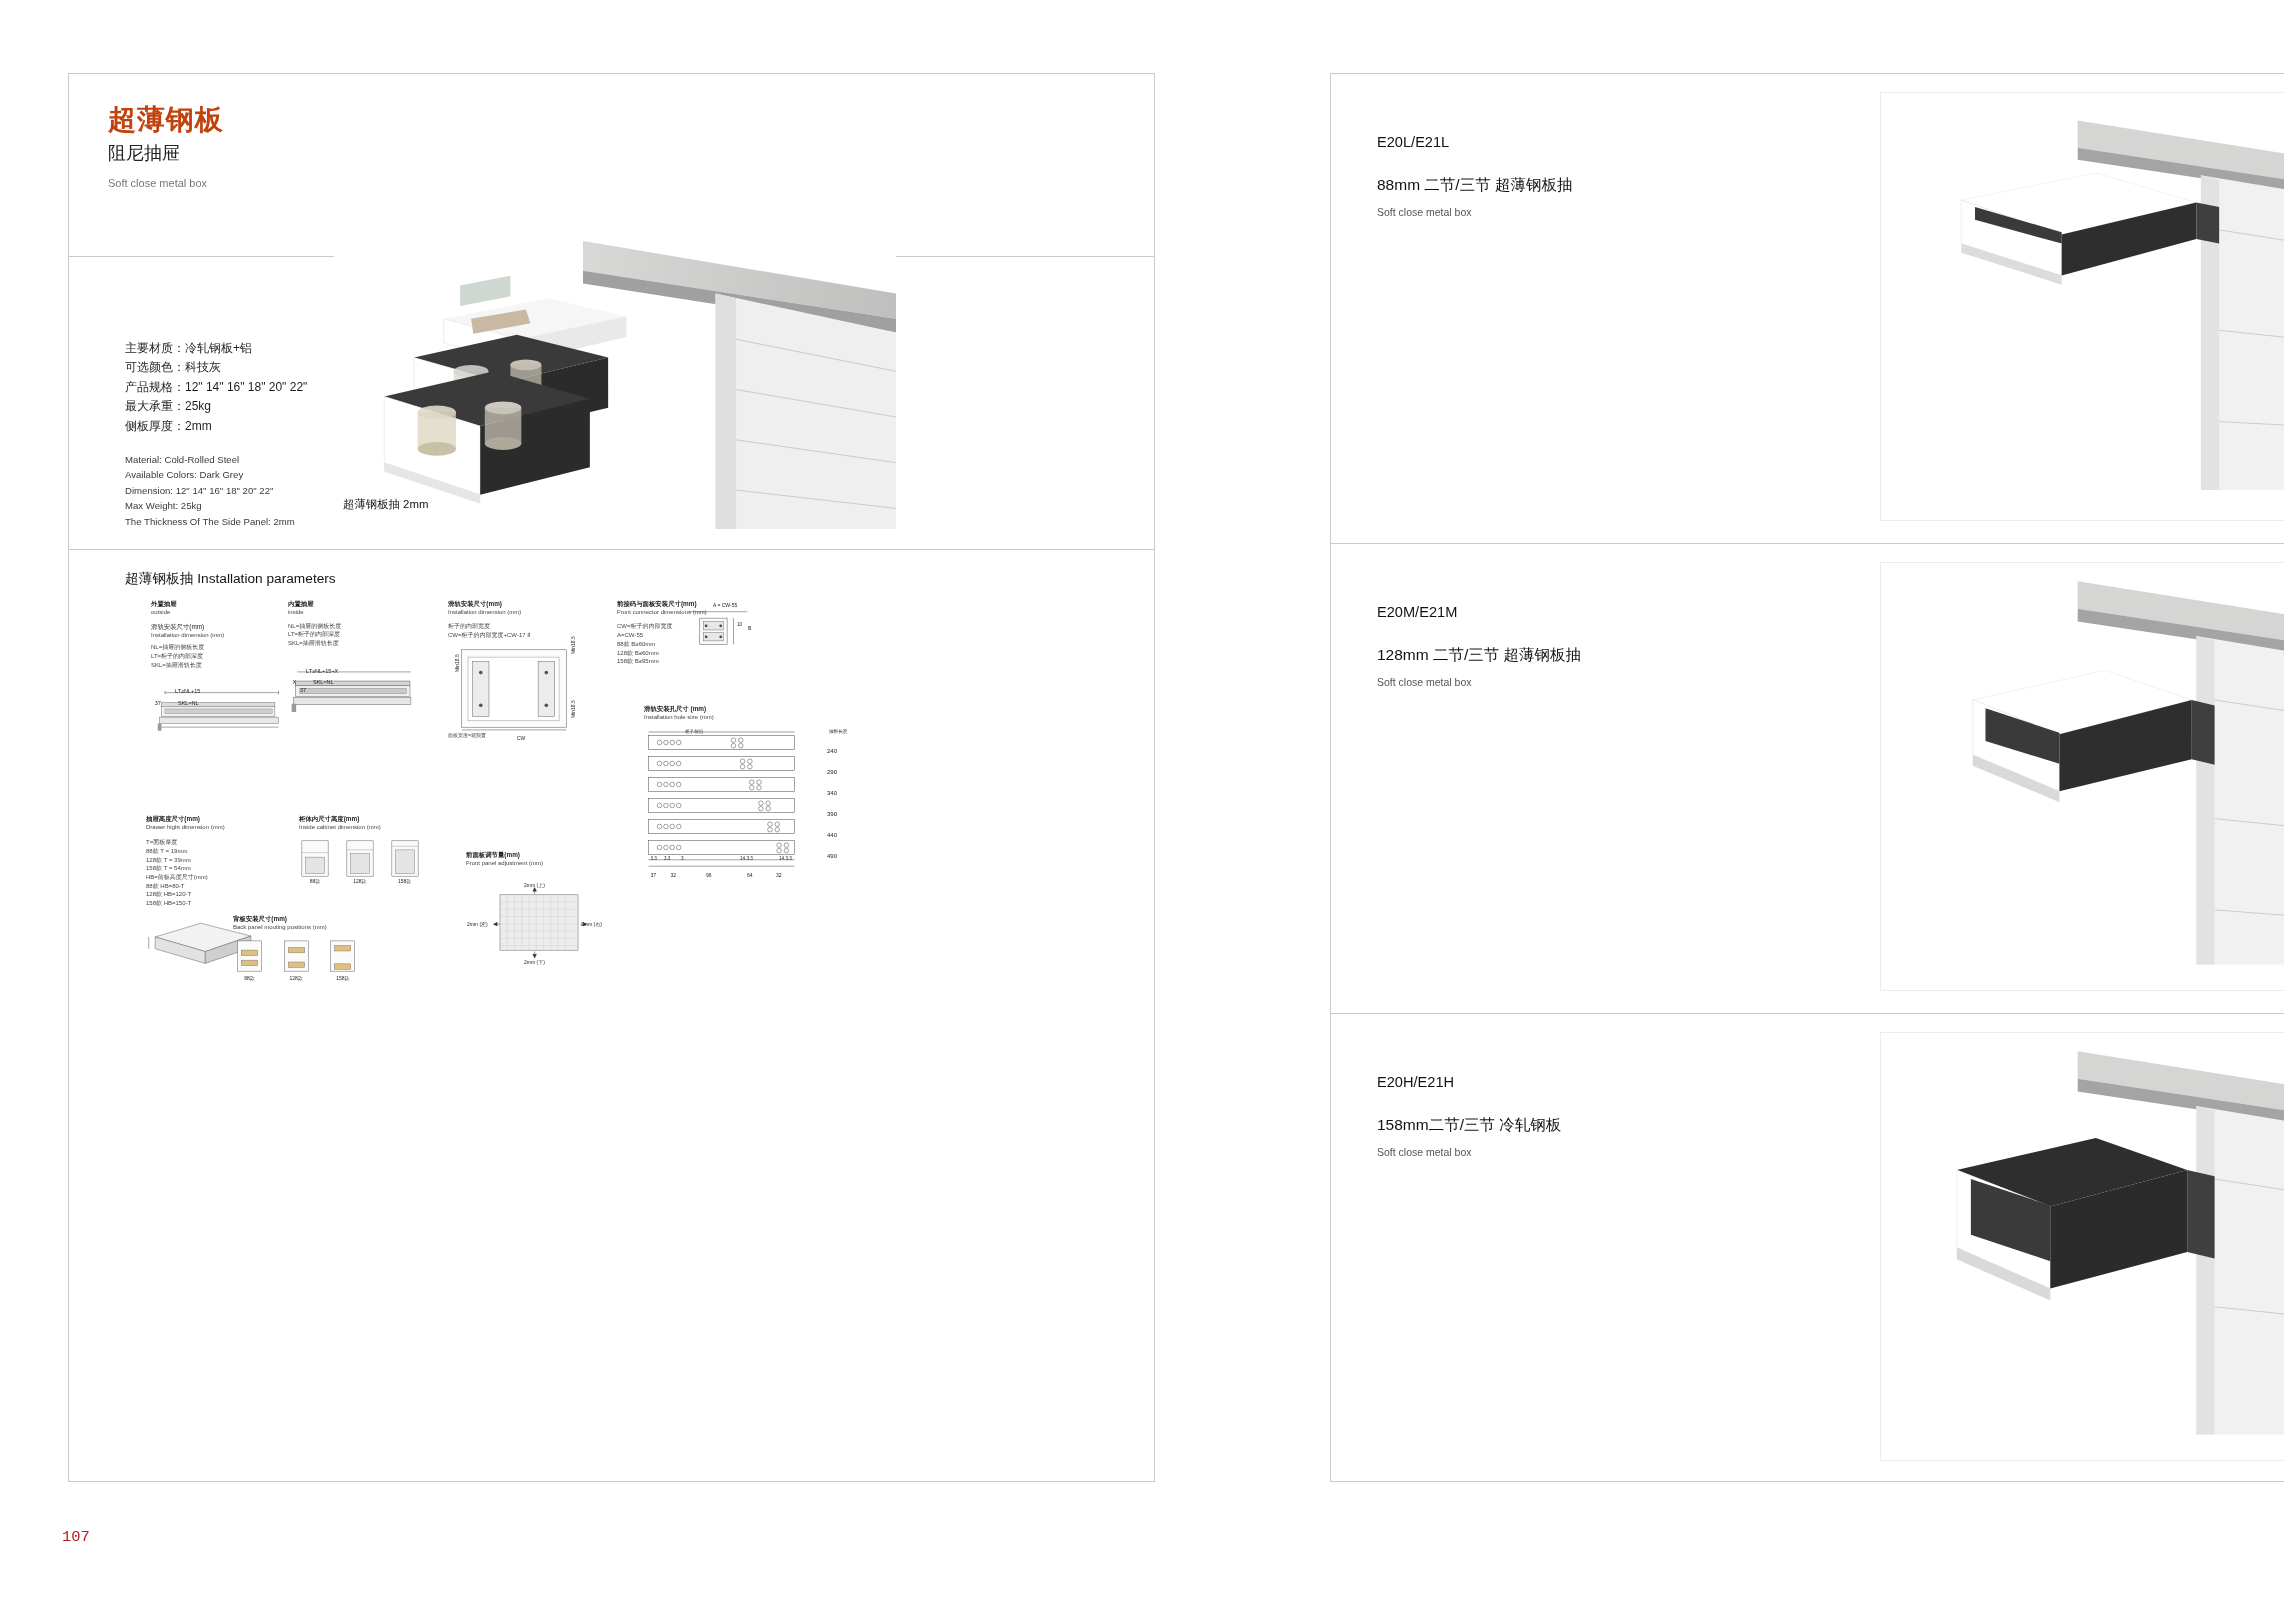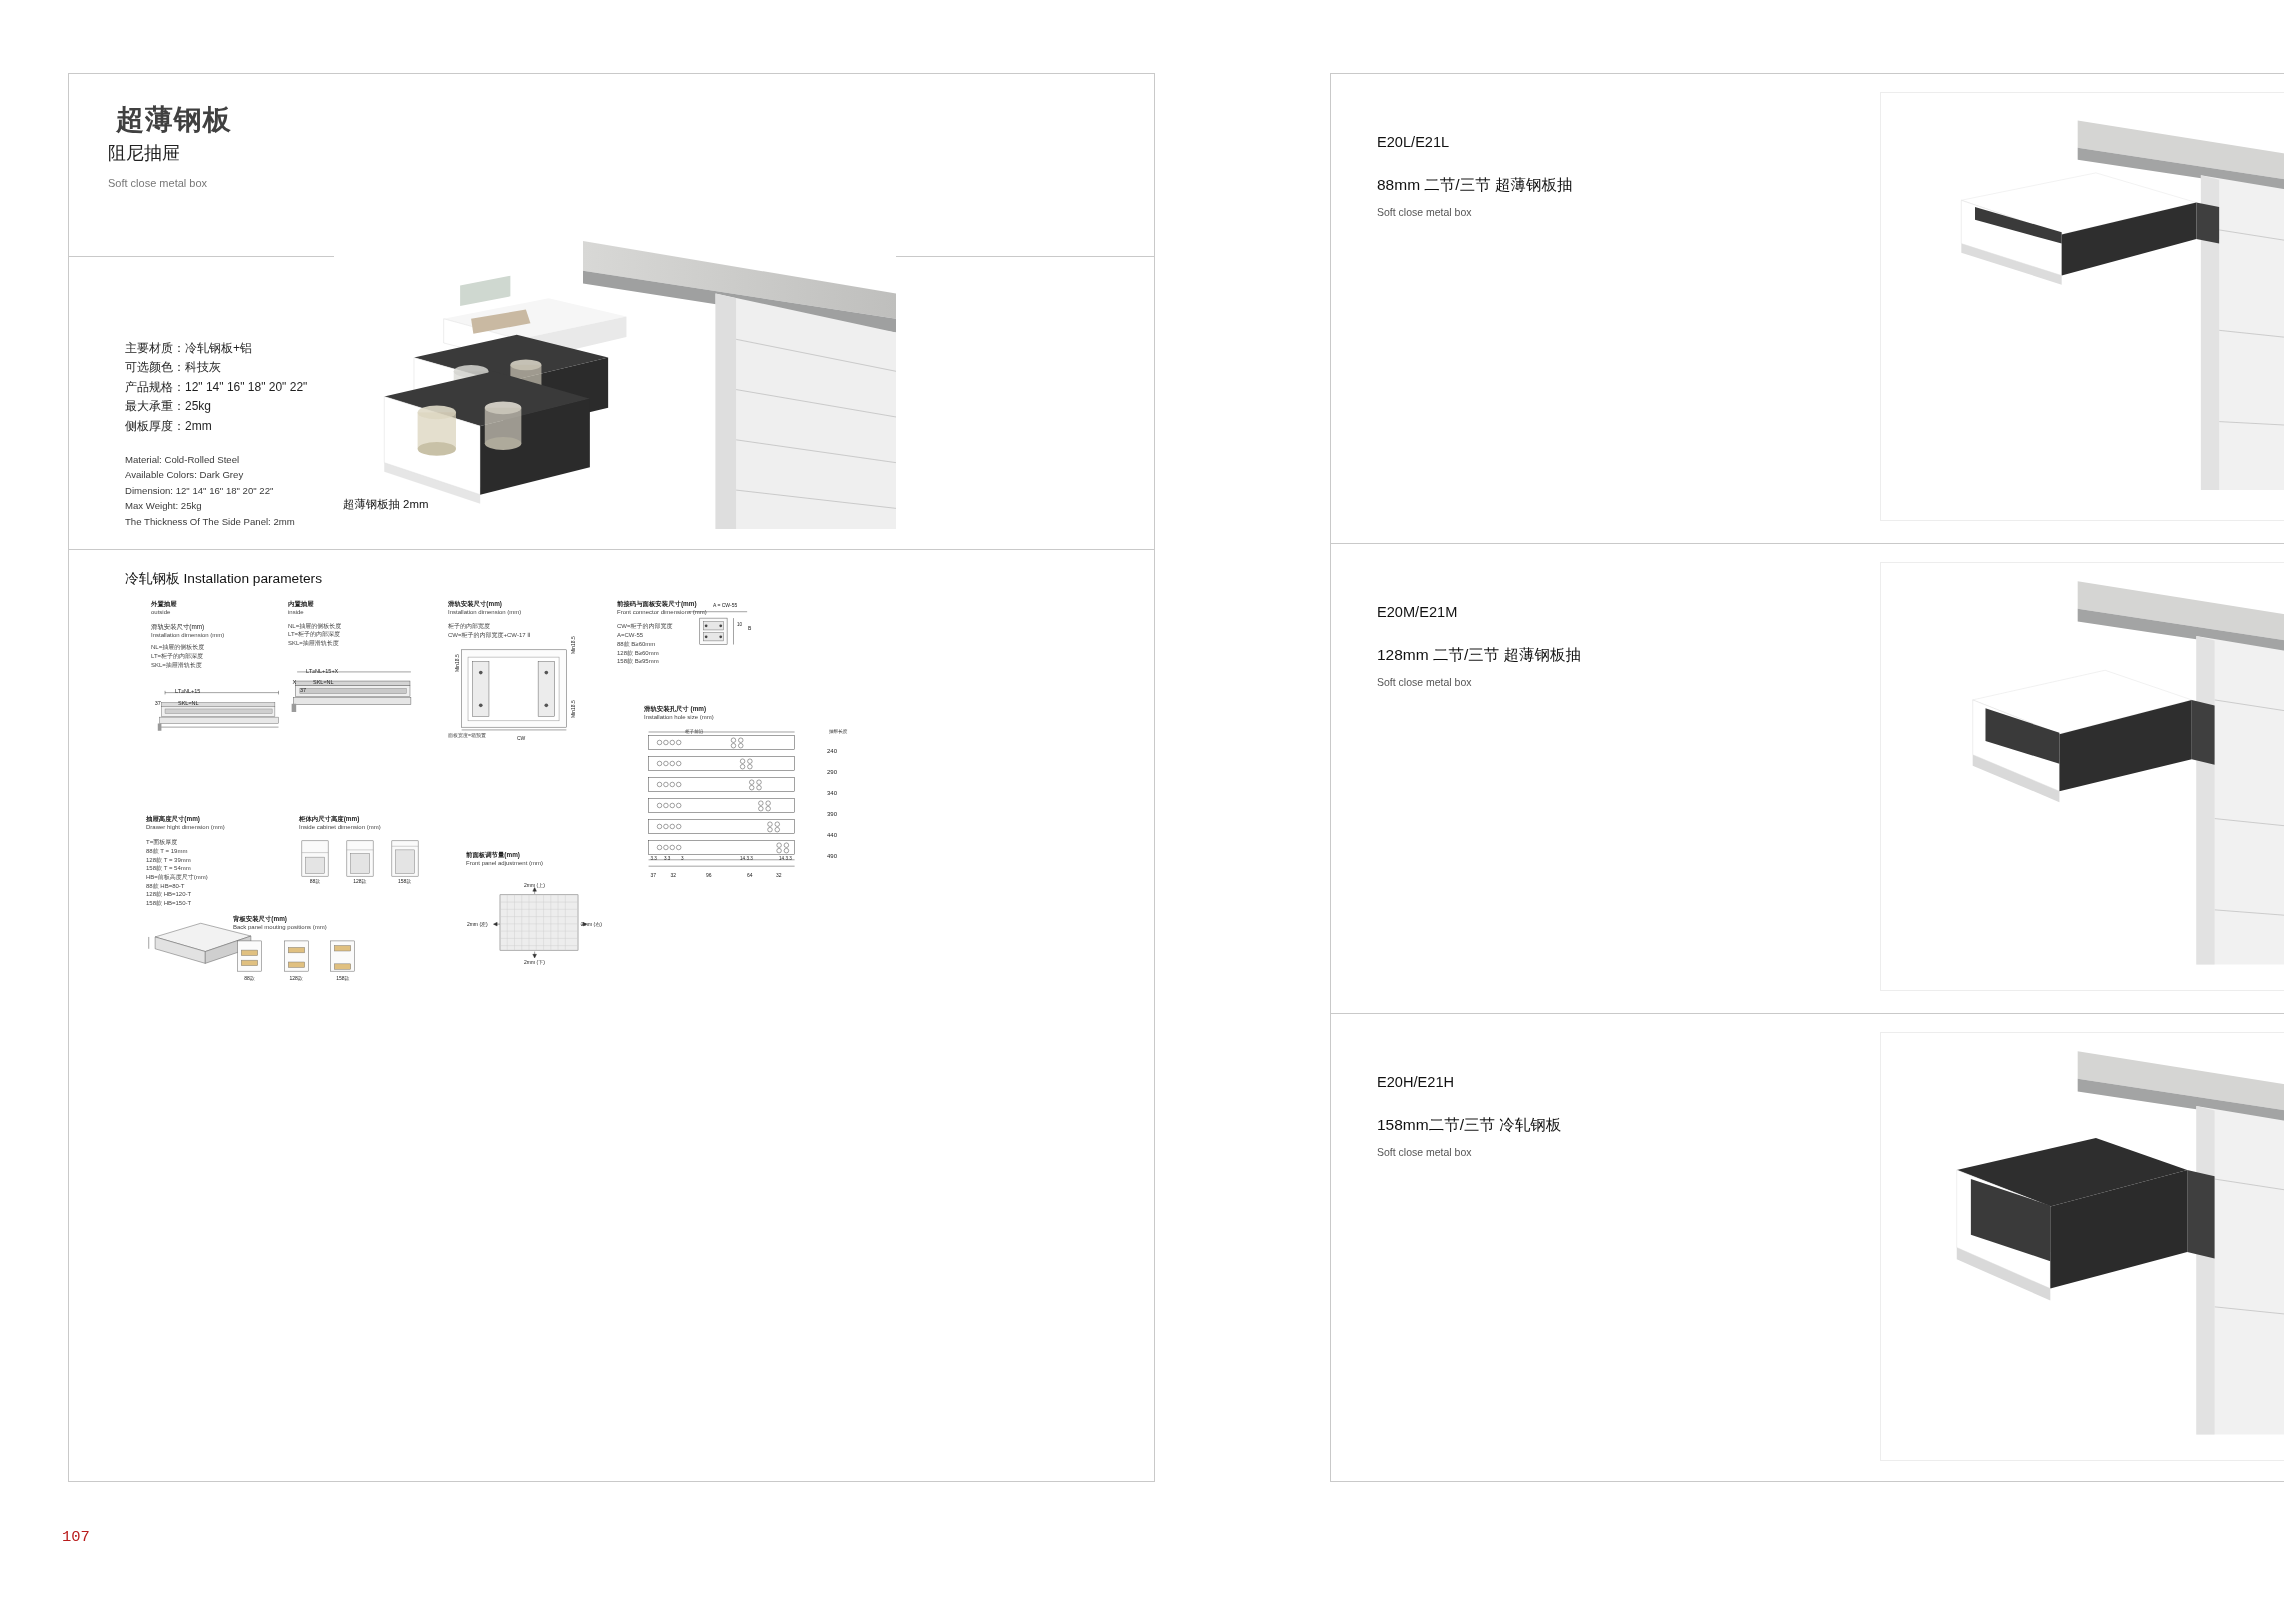--- a/index.html
+++ b/index.html
@@ -20,22 +20,22 @@
   
   .left-frame {
     position: absolute;
     left: 68px; top: 73px;
     width: 1087px; height: 1409px;
     border: 0.9px solid #c9c9c9;
     background: #fff;
   }
   .title-block { padding: 32px 0 0 39px; }
   .title-cn {
-    font-size: 28px; font-weight: bold; color: #404040; letter-spacing: 0.9px;
-    margin: 0 0 10px 8px; line-height: 1;
+    font-size: 28px; font-weight: bold; color: #c2410c; letter-spacing: 0.9px;
+    margin: 0 0 10px 0; line-height: 1;
   }
   .title-cn2 {
     font-size: 18px; color: #222; margin: 0 0 16px 0; line-height:1;
   }
   .title-en {
     font-size: 11px; color: #777; margin: 0; line-height:1;
   }
   .title-rule {
     position: absolute; left: 0; top: 182px; width: 1085px; height: 0.9px; background: #c9c9c9;
   }
@@ -196,21 +196,21 @@
               <ellipse cx="370" cy="478" rx="40" ry="14" fill="#bdb8a8"></ellipse>
             </g>
 
             <polygon points="110,520 320,590 320,610 110,540" fill="#d6d6d6" opacity="0.6"></polygon>
           </svg>
         </div>
       </div>
       <div class="hero-caption">超薄钢板抽 2mm</div>
 
       <div class="install-rule"></div>
-      <div class="install-title">冷轧钢板 Installation parameters</div>
+      <div class="install-title">超薄钢板抽 Installation parameters</div>
 
       <div class="diagram-area">
 
         <div class="dg" style="left:32px; top:0; width:201px;">
           <div class="dg-head">外置抽屉</div>
           <div class="dg-sub">outside</div>
           <div style="margin-top:4.6px">滑轨安装尺寸(mm)</div>
           <div class="dg-sub">Installation dimension (mm)</div>
           <div class="dg-sub" style="margin-top:3.7px">NL=抽屉的侧板长度</div>
           <div class="dg-sub">LT=柜子的内部深度</div>

